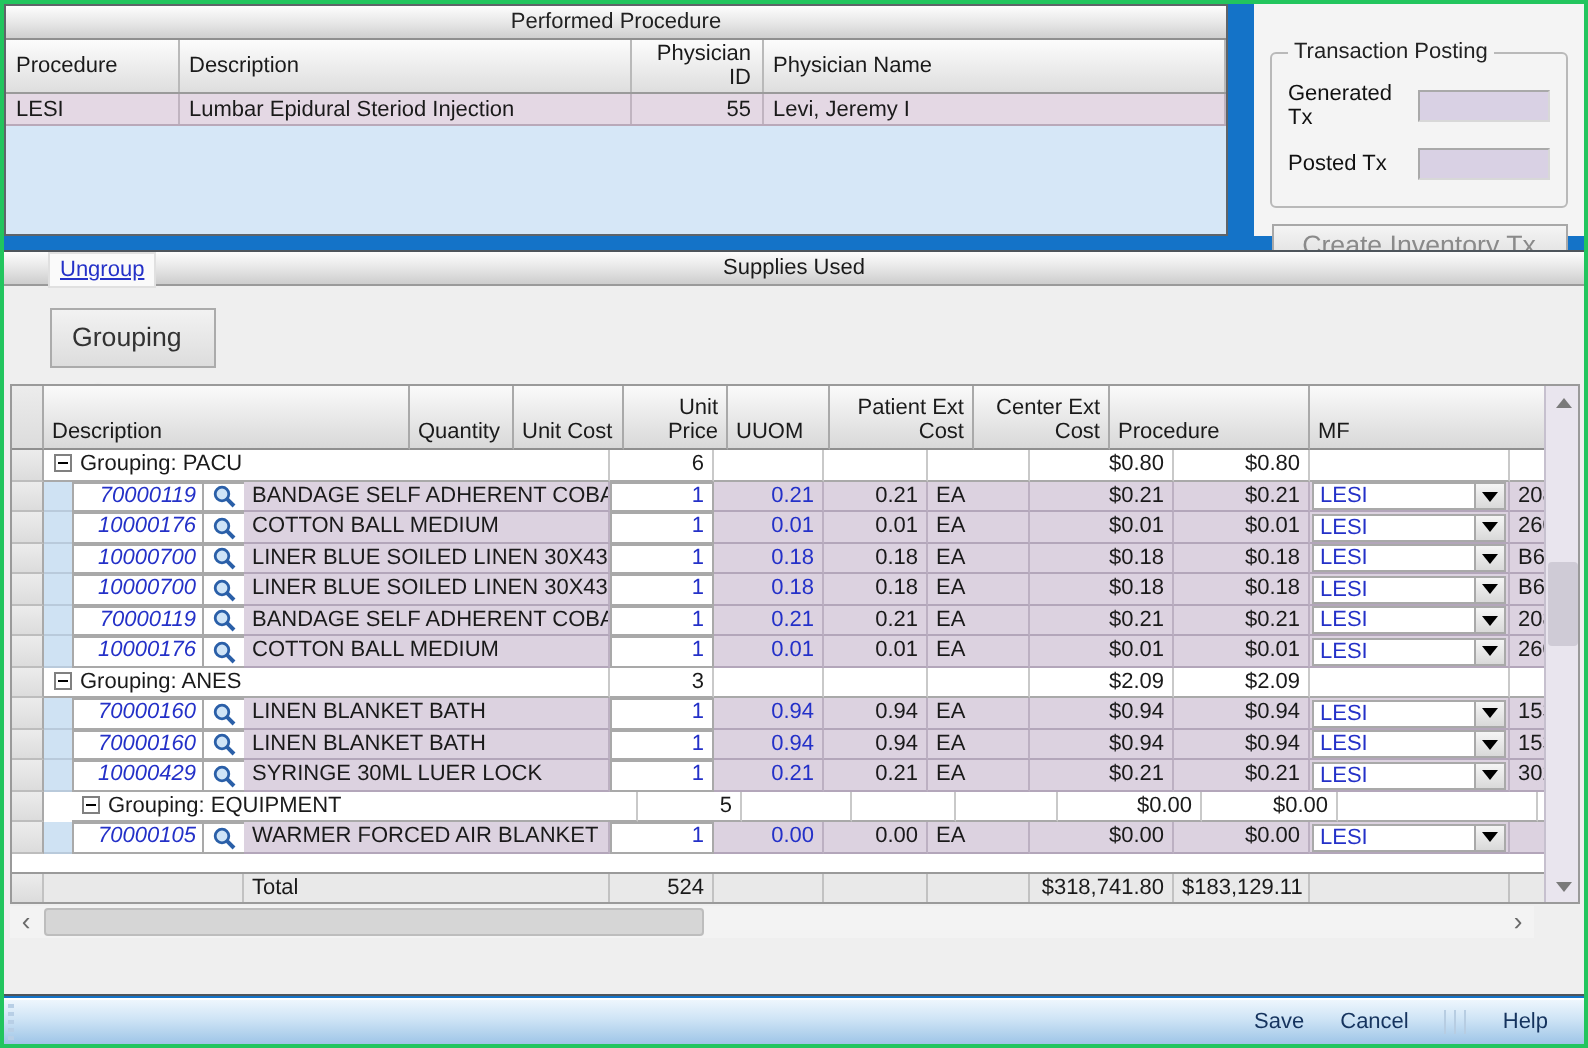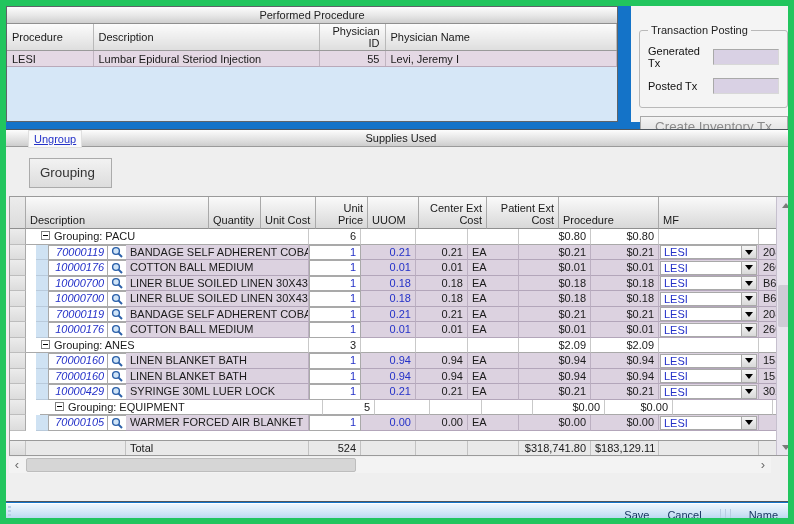--- a/index.html
+++ b/index.html
@@ -1,20 +1,20 @@
 <!DOCTYPE html>
 <html><head>
 <meta charset="utf-8">
 <style>
   * { margin:0; padding:0; box-sizing:border-box; }
   html,body { width:794px; height:524px; }
   body { font-family:"Liberation Sans", sans-serif; font-size:11px; color:#1a1a1a; }
 
   .window { position:relative; width:794px; height:524px; background:#1473c8;
-            border:6px solid #22c55e; overflow:hidden; }
+            border:2px solid #22c55e; overflow:hidden; }
 
   
   .top-row { position:absolute; left:0; top:0; width:790px; height:121px; background:#1473c8; }
 
   .performed-panel { position:absolute; left:0; top:0; width:612px; height:116px;
                      background:#d6e7f7; border:1px solid #5f6469; }
   .caption-bar { height:17px; background:linear-gradient(#fdfdfd,#e6e6e6 55%,#cfcfcf);
                  border-bottom:1px solid #8f8f8f; text-align:center; line-height:16px; color:#222; }
   .pp-table { width:100%; border-collapse:collapse; table-layout:fixed; }
   .pp-table th { background:linear-gradient(#fcfcfc,#dedede); border-right:1px solid #b9b9b9;
@@ -57,21 +57,21 @@
           background:#fff; border:1px solid #9a9a9a; overflow:hidden; }
   .grid-header { display:flex; height:32px; background:linear-gradient(#fafafa,#d7d7d7); }
   .grid-header .cell { border-right:1px solid #a9a9a9; border-bottom:1px solid #8f8f8f;
                        padding:2px 4px; display:flex; align-items:flex-end; overflow:hidden;
                        white-space:normal; line-height:12px; }
   .hdr-right { justify-content:flex-end; text-align:right; }
   .grid-body { position:relative; height:227px; overflow:hidden; }
   .grow { display:flex; height:15.5px; }
   .cell { overflow:hidden; white-space:nowrap; flex:none; }
   .c-rowhdr { width:16px; background:linear-gradient(#ececec,#dcdcdc); border-right:1px solid #a9a9a9; border-bottom:1px solid #bdbdbd; }
-  .c-code  { width:100px;padding-left:10px; }
+  .c-code  { width:100px; }
   .c-desc  { width:183px; }
   .c-qty   { width:52px; }
   .c-ucost { width:55px; }
   .c-uprice{ width:52px; }
   .c-uuom  { width:51px; }
   .c-pext  { width:72px; }
   .c-cext  { width:68px; }
   .c-proc  { width:100px; }
   .c-mfr   { width:19px; flex:1; }
 
@@ -196,22 +196,22 @@
     </button>
 
     <div class="grid">
       <div class="grid-header">
         <div class="cell c-rowhdr"></div>
         <div class="cell c-desc">Description</div>
         <div class="cell c-qty">Quantity</div>
         <div class="cell c-ucost">Unit Cost</div>
         <div class="cell c-uprice hdr-right">Unit Price</div>
         <div class="cell c-uuom">UUOM</div>
+        <div class="cell c-pext hdr-right">Patient Ext Cost</div>
         <div class="cell c-cext hdr-right">Center Ext Cost</div>
-        <div class="cell c-pext hdr-right">Patient Ext Cost</div>
         <div class="cell c-proc">Procedure</div>
         <div class="cell c-mfr">MF</div>
       </div>
 
       <div class="grid-body" id="grid-body">
         <div class="grow rowline">
             <div class="cell c-rowhdr"></div>
             <div class="cell c-code grp-cell" style="width: 283px;"><span class="expand-box"></span>Grouping: PACU</div>
             <div class="cell c-qty grp-cell txt-r">6</div>
             <div class="cell c-ucost grp-cell"></div>
@@ -572,15 +572,15 @@
 
   <div class="footer">
     <div class="grip-dots"></div>
     <span class="foot-item">Save</span>
     <span class="foot-item">Cancel</span>
     <span class="foot-sep-group">
       <span class="foot-sep"></span>
         <span class="foot-sep"></span>
         <span class="foot-sep"></span>
     </span>
-    <span class="foot-item">Name</span>
+    <span class="foot-item">Help</span>
   </div>
 </div>
 
 </body></html>

